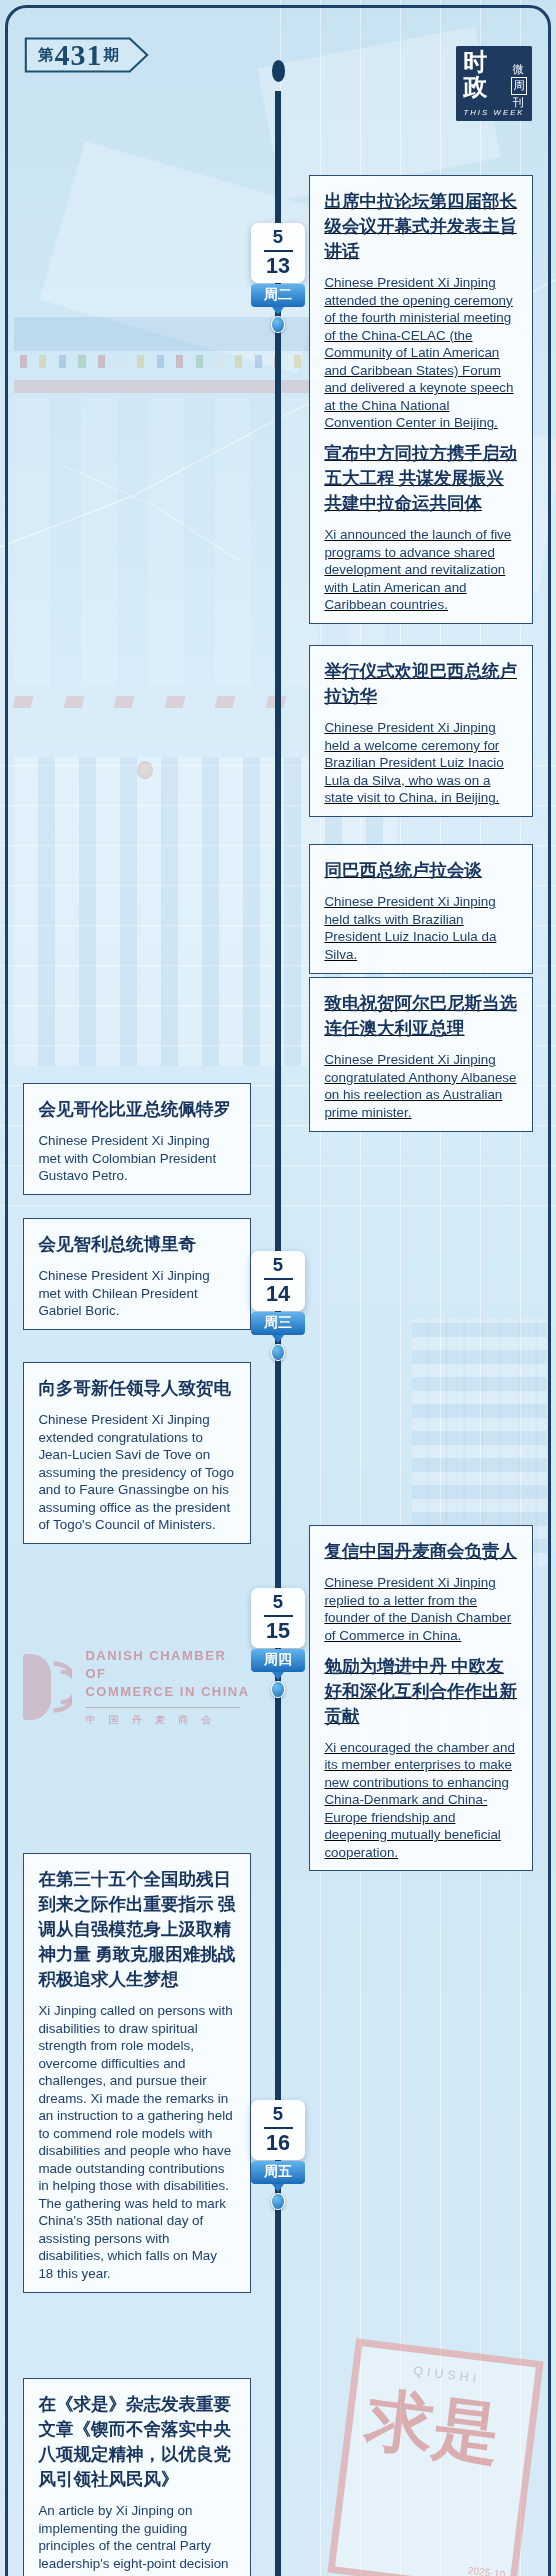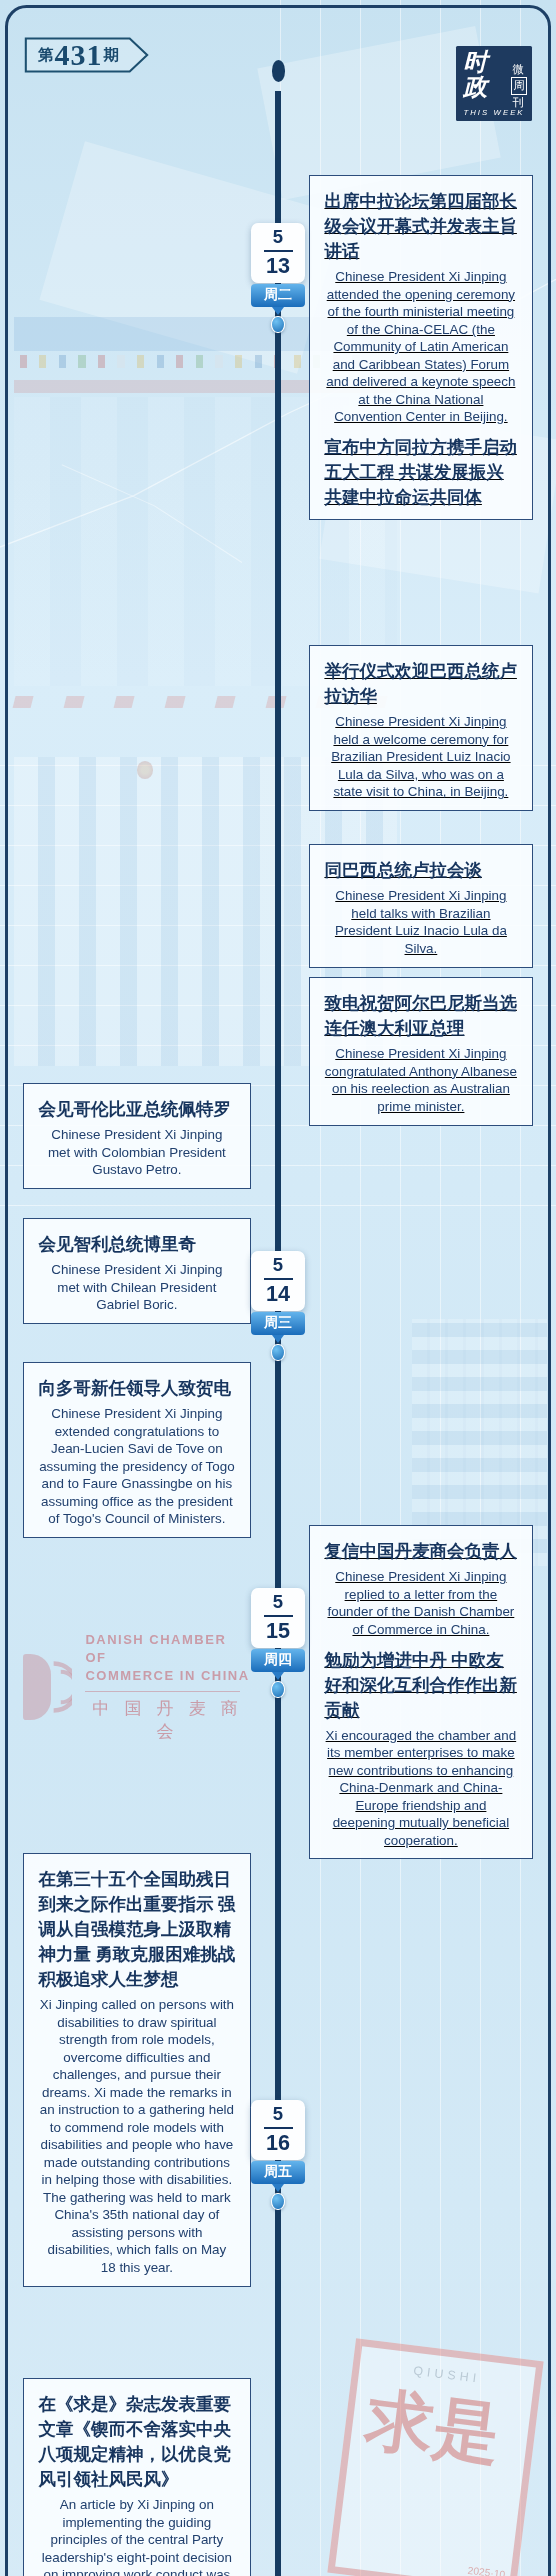--- a/index.html
+++ b/index.html
@@ -17,21 +17,21 @@
     border:3.1px solid #1d4066;border-radius:21.6px;pointer-events:none;}
 
   
   .issue-badge{position:absolute;left:24px;top:37px;width:125px;height:36px;}
   .issue-badge svg{position:absolute;left:0;top:0;}
   .issue-text{position:absolute;left:0;top:0;width:109px;height:36px;display:flex;align-items:center;justify-content:center;color:#1a4a6e;}
   .issue-text .small{font-size:15.5px;font-weight:bold;font-family:"Liberation Serif","DejaVu Serif",serif;}
   .issue-text .big{font-size:30px;font-weight:bold;font-family:"Liberation Serif","DejaVu Serif",serif;letter-spacing:1px;margin:0 1px;}
   .weekly-logo{position:absolute;left:456px;top:46px;width:76px;height:75px;background:#1e3a5f;border-radius:1.5px;
     color:#fff;overflow:hidden;}
-  .wl-main{position:absolute;left:7.2px;top:4.1px;width:43px;font-family:"Liberation Serif","DejaVu Serif",serif;font-weight:bold;font-size:24px;line-height:1.05;font-style:italic;}
+  .wl-main{position:absolute;left:7.2px;top:4.1px;width:43px;font-family:"Liberation Serif","DejaVu Serif",serif;font-weight:bold;font-size:24px;line-height:1.05;}
   .wl-vert{position:absolute;right:7.2px;top:15.5px;width:13.4px;text-align:center;font-size:11.3px;line-height:1.35;}
   .wl-vert .boxed{border:0.5px solid #fff;display:inline-block;padding:0 1px;margin:0.5px 0;}
   .wl-week{position:absolute;left:0;bottom:4.1px;width:100%;text-align:center;font-style:italic;font-size:7.7px;letter-spacing:2.1px;}
 
   
   .tl-line{position:absolute;left:275px;top:91px;width:6.2px;height:3269px;background:#163b61;}
   .tl-start{position:absolute;left:272px;top:60px;width:13.4px;height:21.6px;border-radius:50%;background:#163b61;}
 
   .dm{position:absolute;left:251px;width:54px;text-align:center;z-index:5;}
   .dm-box{background:#fdfeff;border-radius:7.2px;box-shadow:0 2.1px 6.2px rgba(25,65,110,.3);padding:4.1px 0 5.2px;}
@@ -42,21 +42,21 @@
     border-radius:4.1px;padding:2.6px 0;margin-top:1px;}
   .dm-pointer{width:0;height:0;margin:0 auto;border-left:6.2px solid transparent;border-right:6.2px solid transparent;border-top:8.2px solid #2a7cc7;}
   .dm-dot{width:11.3px;height:15.5px;border-radius:50%;margin:1px auto 0;
     background:radial-gradient(circle at 35% 30%,#6fc2f3,#1c6db5);border:1.5px solid #fff;box-shadow:0 1px 3.1px rgba(20,60,100,.4);}
 
   
   .card{position:absolute;background:rgba(250,253,255,.92);border:1.5px solid #2c4d7c;padding:13.4px 14.4px 9.3px;z-index:4;}
   .card.right{left:309px;width:193px;text-decoration:underline;}
   .card.left{left:23px;width:197px;}
   .zh{font-family:"Liberation Serif","DejaVu Serif",serif;font-weight:bold;font-size:17.5px;line-height:25px;color:#17355e;}
-  .en{margin-top:4px;font-size:13.4px;line-height:17.5px;color:#21406e;text-align:center;}
+  .en{margin-top:10px;font-size:13.4px;line-height:17.5px;color:#21406e;}
   .zh.second{margin-top:9.3px;}
 
   
   .ph{position:absolute;pointer-events:none;}
   .celac{left:14.4px;top:170px;width:383px;height:577px;opacity:.55;}
   .celac .backdrop{position:absolute;left:0;top:147px;width:100%;height:34px;background:rgba(120,170,215,.40);}
   .celac .flagrow{position:absolute;left:5.2px;top:185px;width:100%;display:flex;gap:12.4px;}
   .celac .flagrow i{width:7.2px;height:13.4px;display:block;opacity:.55;}
   .celac .redstrip{position:absolute;left:0;top:210px;width:100%;height:13.4px;background:rgba(205,110,110,.35);}
   .celac .tables{position:absolute;left:0;top:227px;width:100%;height:289px;
@@ -69,21 +69,21 @@
     background:radial-gradient(circle,#d8a878 30%,#c27a6a 70%);opacity:.6;}
   .building{left:412px;top:1319px;width:135px;height:247px;opacity:.4;
     background:
       repeating-linear-gradient(0deg, rgba(255,255,255,.5) 0 13.4px, rgba(173,203,227,.5) 13.4px 27px),
       repeating-linear-gradient(90deg, transparent 0 15.5px, rgba(150,185,215,.35) 15.5px 18px);}
   .danish{left:23px;top:1651px;width:227px;height:72px;display:flex;align-items:center;gap:13.4px;color:#c98f9b;opacity:.85;}
   .danish .mark{position:relative;width:49px;height:66px;}
   .danish .mark .blk{position:absolute;left:0;top:0;width:28px;height:66px;background:rgba(201,143,155,.55);border-radius:3.1px 20.6px 20.6px 3.1px;}
   .danish .txt{font-size:13px;font-weight:bold;letter-spacing:1.5px;line-height:1.4;}
   .danish .divider{height:1px;background:rgba(201,143,155,.7);margin:5.2px 0;width:155px;}
-  .danish .cjk{font-size:17px;letter-spacing:5.2px;font-weight:normal;text-align:center;}
+  .danish .cjk{font-size:10px;letter-spacing:5.2px;font-weight:normal;}
   .qiushi{left:341px;top:2349px;width:175px;height:222px;transform:rotate(7deg);opacity:.45;
     background:rgba(255,255,255,.85);border:7.2px solid rgba(224,90,80,.75);}
   .qiushi .latin{text-align:center;margin-top:11.3px;font-size:12.4px;letter-spacing:4.1px;color:#9aa3ad;}
   .qiushi .mast{font-family:"Liberation Serif","DejaVu Serif",serif;font-size:67px;color:rgba(216,64,50,.8);
     font-weight:bold;line-height:1.05;margin:10.3px 0 0 13.4px;}
   .qiushi .issue{position:absolute;right:5.2px;bottom:7.2px;font-size:10.3px;color:rgba(216,64,50,.8);}
   .crackline{position:absolute;left:0;top:0;pointer-events:none;}
 </style>
 </head>
 <body>
@@ -226,20 +226,21 @@
       </div>
     <div class="dm-tab">周五</div>
     <div class="dm-pointer"></div>
       <div class="dm-dot"></div>
   </div>
 
   <div class="card right" style="top:175px;">
     <div class="zh">出席中拉论坛第四届部长级会议开幕式并发表主旨讲话</div>
     <div class="en">Chinese President Xi Jinping attended the opening ceremony of the fourth ministerial meeting of the China-CELAC (the Community of Latin American and Caribbean States) Forum and delivered a keynote speech at the China National Convention Center in Beijing.</div>
     <div class="zh second">宣布中方同拉方携手启动五大工程 共谋发展振兴 共建中拉命运共同体</div>
+    <div class="en">Xi announced the launch of five programs to advance shared development and revitalization with Latin American and Caribbean countries.</div>
   </div>
   <div class="card right" style="top:645px;">
     <div class="zh">举行仪式欢迎巴西总统卢拉访华</div>
     <div class="en">Chinese President Xi Jinping held a welcome ceremony for Brazilian President Luiz Inacio Lula da Silva, who was on a state visit to China, in Beijing.</div>
   </div>
   <div class="card right" style="top:844px;">
     <div class="zh">同巴西总统卢拉会谈</div>
     <div class="en">Chinese President Xi Jinping held talks with Brazilian President Luiz Inacio Lula da Silva.</div>
   </div>
   <div class="card right" style="top:977px;">

